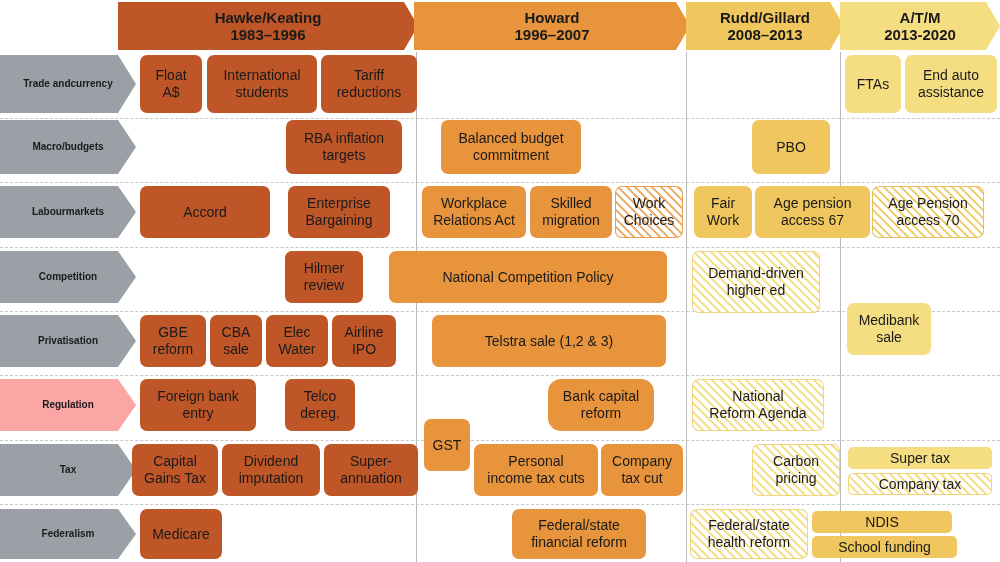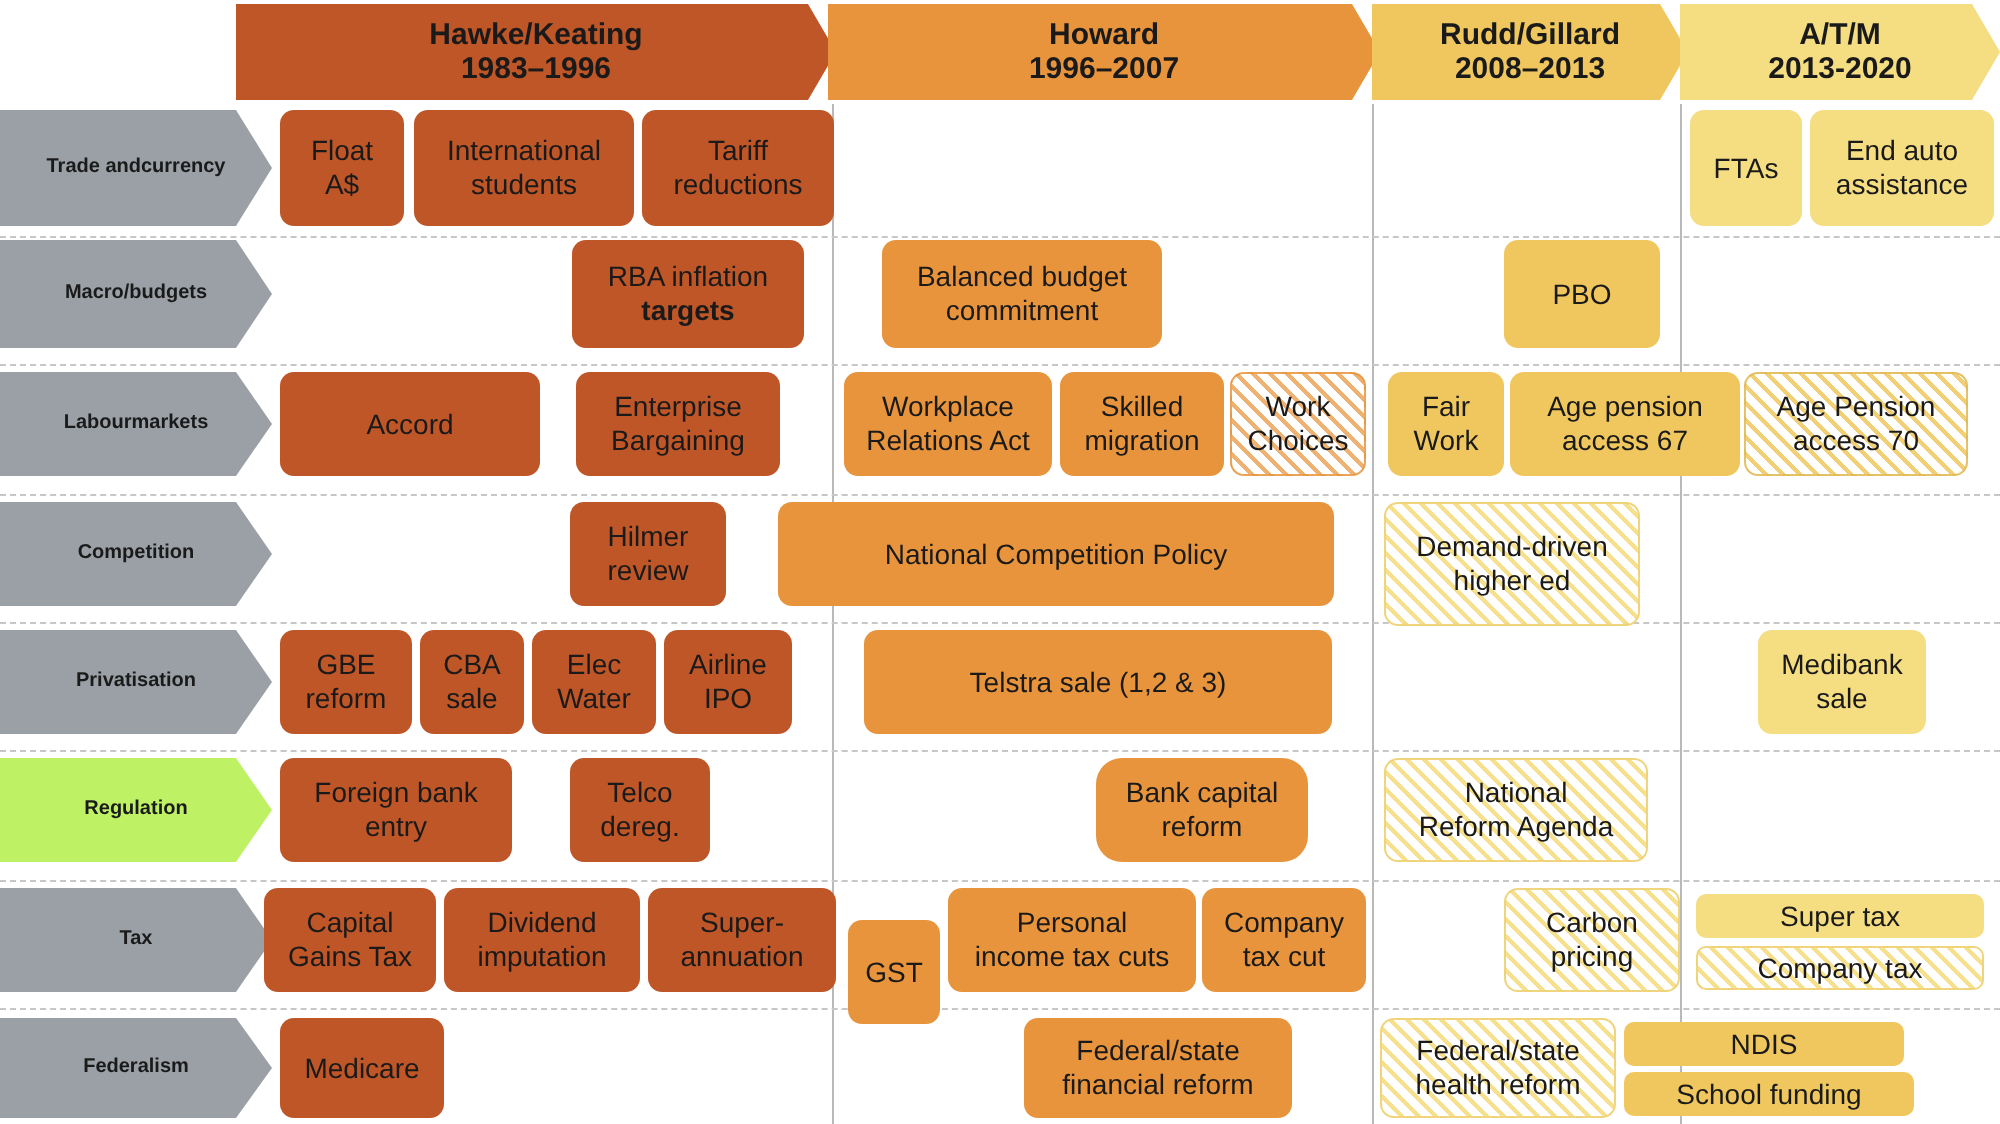--- a/index.html
+++ b/index.html
@@ -147,21 +147,21 @@
         <span style="display: block;">End auto</span>
         <span style="display: block;">assistance</span>
       </span>
     </div>
     <div class="rowlabel" style="top: 120px; height: 54px; background: rgb(154, 160, 166);">
       <div><span>Macro/</span><span>budgets</span></div>
     </div>
     <div class="box c-dark" title="RBA inflation targets" style="left: 286px; width: 116px; top: 120px; height: 54px;">
       <span class="lbl">
         <span style="display: block;">RBA inflation</span>
-        <span style="display: block; font-weight: bold;">targets</span>
+        <span style="display: block;">targets</span>
       </span>
     </div>
     <div class="box c-mid" title="Balanced budget commitment" style="left: 441px; width: 140px; top: 120px; height: 54px;">
       <span class="lbl">
         <span style="display: block;">Balanced budget</span>
         <span style="display: block;">commitment</span>
       </span>
     </div>
     <div class="box c-gold" title="PBO" style="left: 752px; width: 78px; top: 120px; height: 54px;">
       <span class="lbl">PBO</span>
@@ -255,27 +255,27 @@
     </div>
     <div class="box c-dark" title="Airline IPO" style="left: 332px; width: 64px; top: 315px; height: 52px;">
       <span class="lbl">
         <span style="display: block;">Airline</span>
         <span style="display: block;">IPO</span>
       </span>
     </div>
     <div class="box c-mid" title="Telstra sale (1,2 &amp; 3)" style="left: 432px; width: 234px; top: 315px; height: 52px;">
       <span class="lbl">Telstra sale (1,2 &amp; 3)</span>
     </div>
-    <div class="box c-pale" title="Medibank sale" style="left: 847px; width: 84px; top: 315px; height: 52px; margin-left: 32px;">
+    <div class="box c-pale" title="Medibank sale" style="left: 847px; width: 84px; top: 303px; height: 52px;">
       <span class="lbl">
         <span style="display: block;">Medibank</span>
         <span style="display: block;">sale</span>
       </span>
     </div>
-    <div class="rowlabel" style="top: 379px; height: 52px; background: #bef264;">
+    <div class="rowlabel" style="top: 379px; height: 52px; background: #fca5a5;">
       <div><span>Regulation</span></div>
     </div>
     <div class="box c-dark" title="Foreign bank entry" style="left: 140px; width: 116px; top: 379px; height: 52px;">
       <span class="lbl">
         <span style="display: block;">Foreign bank</span>
         <span style="display: block;">entry</span>
       </span>
     </div>
     <div class="box c-dark" title="Telco dereg." style="left: 285px; width: 70px; top: 379px; height: 52px;">
       <span class="lbl">
@@ -309,21 +309,21 @@
         <span style="display: block;">Dividend</span>
         <span style="display: block;">imputation</span>
       </span>
     </div>
     <div class="box c-dark" title="Super-annuation" style="left: 324px; width: 94px; top: 444px; height: 52px;">
       <span class="lbl">
         <span style="display: block;">Super-</span>
         <span style="display: block;">annuation</span>
       </span>
     </div>
-    <div class="box c-mid" title="GST" style="left: 424px; width: 46px; top: 460px; height: 52px;">
+    <div class="box c-mid" title="GST" style="left: 424px; width: 46px; top: 419px; height: 52px;">
       <span class="lbl">GST</span>
     </div>
     <div class="box c-mid" title="Personal income tax cuts" style="left: 474px; width: 124px; top: 444px; height: 52px;">
       <span class="lbl">
         <span style="display: block;">Personal</span>
         <span style="display: block;">income tax cuts</span>
       </span>
     </div>
     <div class="box c-mid" title="Company tax cut" style="left: 601px; width: 82px; top: 444px; height: 52px;">
       <span class="lbl">

